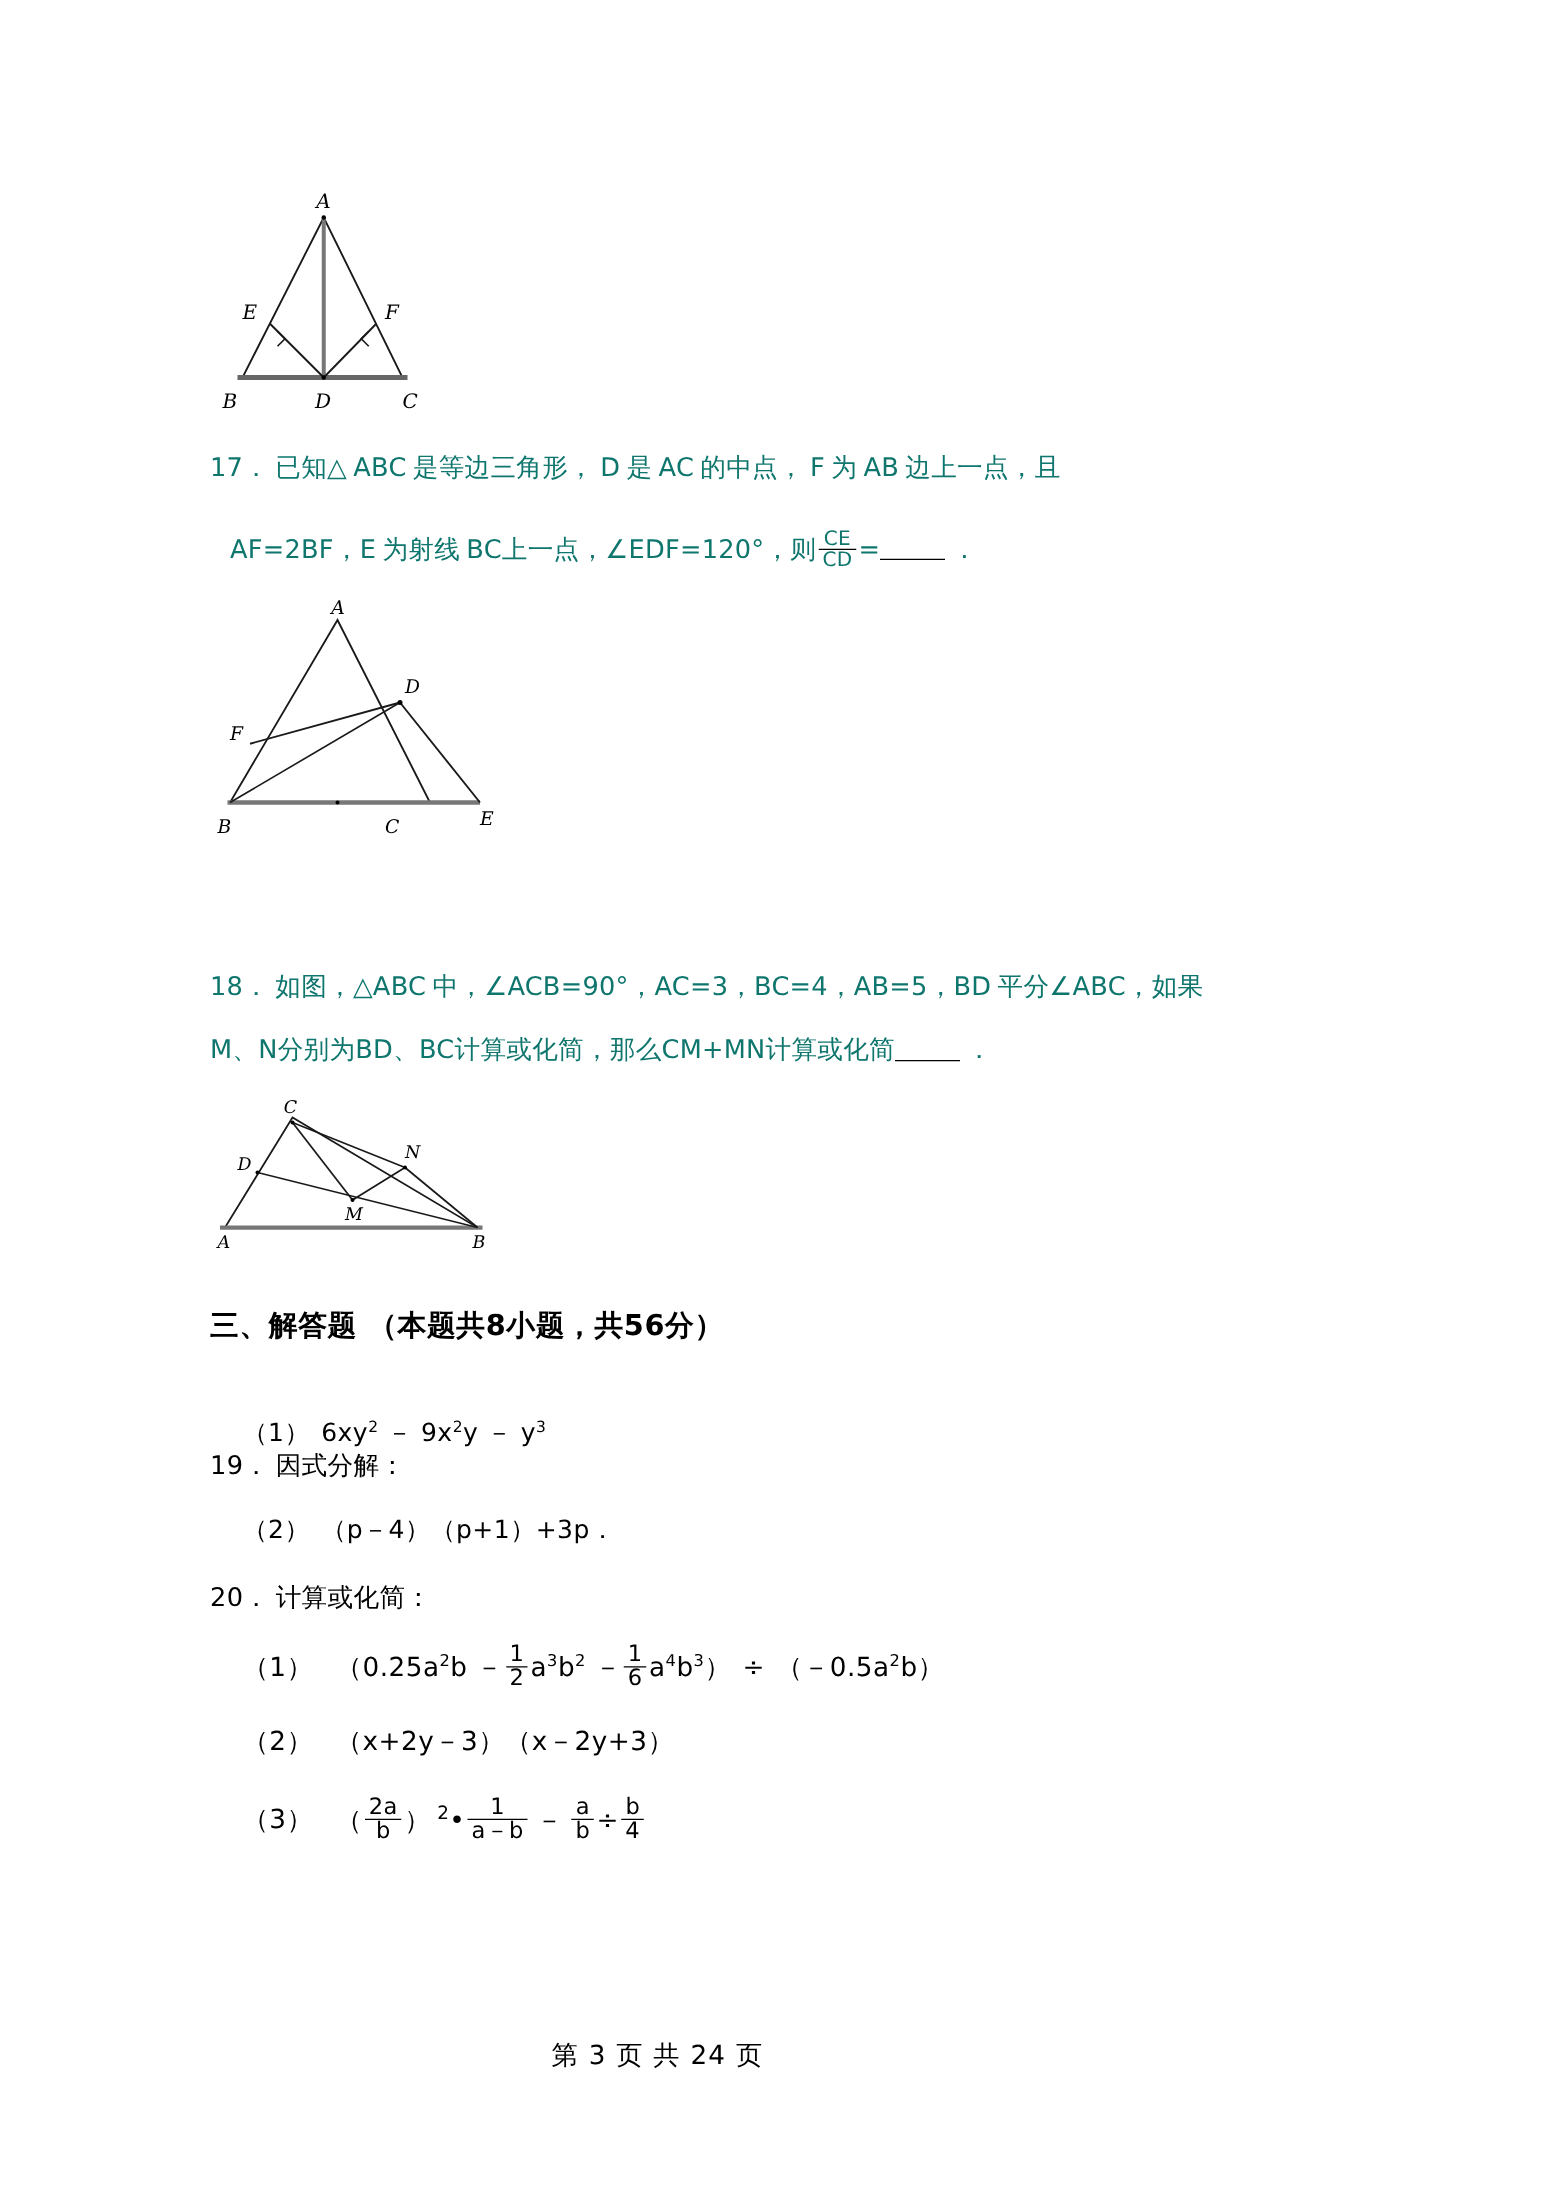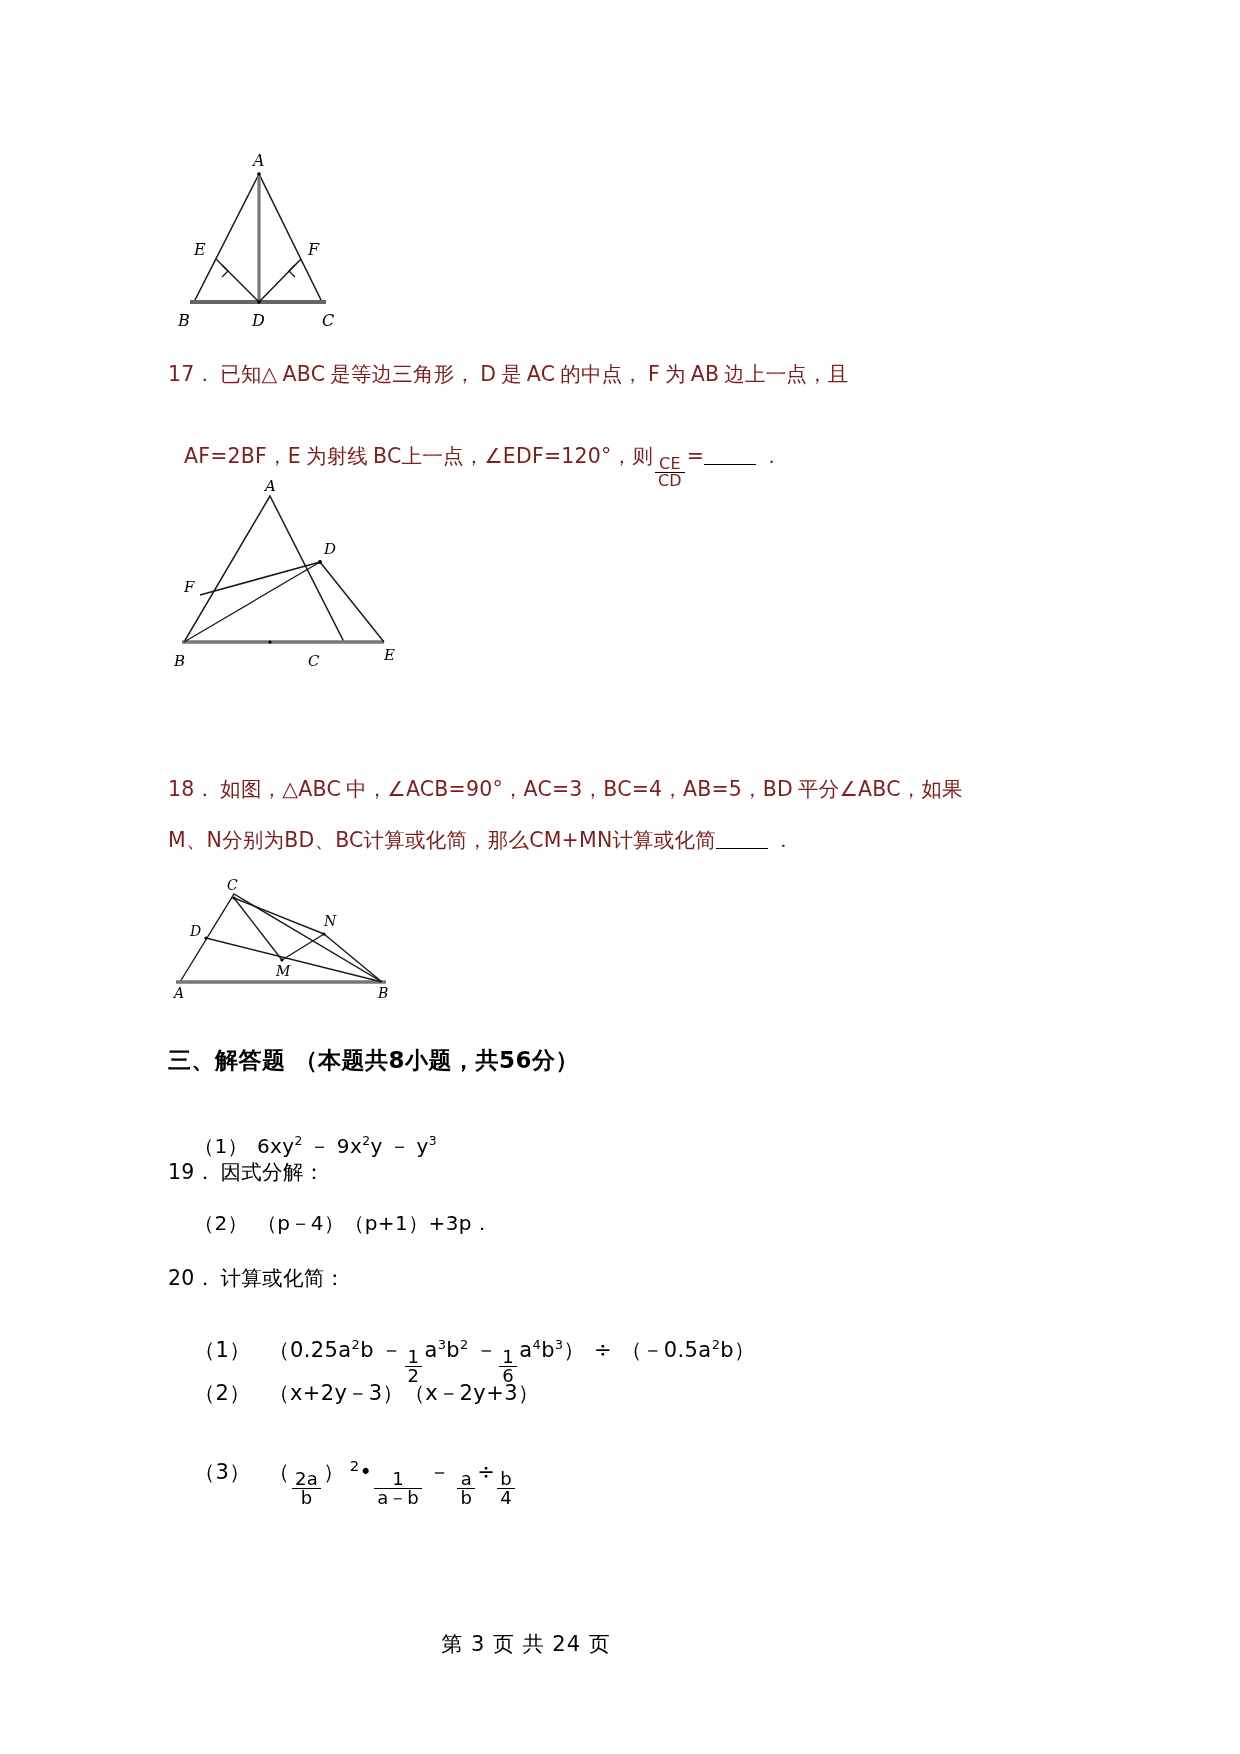--- a/index.html
+++ b/index.html
@@ -36,21 +36,21 @@
     margin: 0;
   }
   .figure svg { display: block; }
 
   
   .qline {
     font-size: 20.5px;
     line-height: 1.25;
     letter-spacing: 0.2px;
     white-space: nowrap;
-    color: #7f1d1d;
+    color: #0f766e;
   }
   .qline.cjk { font-family: "DejaVu Sans", "Liberation Sans", sans-serif; }
   .sp { display: inline-block; width: 5px; }
   .sp-wide { display: inline-block; width: 9px; }
 
   .section-head {
     font-size: 23px;
     font-weight: 600;
     letter-spacing: 0.5px;
   }
@@ -74,21 +74,20 @@
     line-height: 1.02;
     font-size: 0.86em;
     margin: 0 2px;
     position: relative;
     top: -1px;
   }
   .frac .num-t {
     display: block;
     padding: 0 3px;
     border-bottom: 1.4px solid #000;
-    margin-top: 33px;
   }
   .frac .den-t {
     display: block;
     padding: 0 3px;
     text-align: center;
   }
   .frac-sm { font-size: 0.78em; }
 
   sup { font-size: 0.62em; vertical-align: super; line-height: 0; }
 

